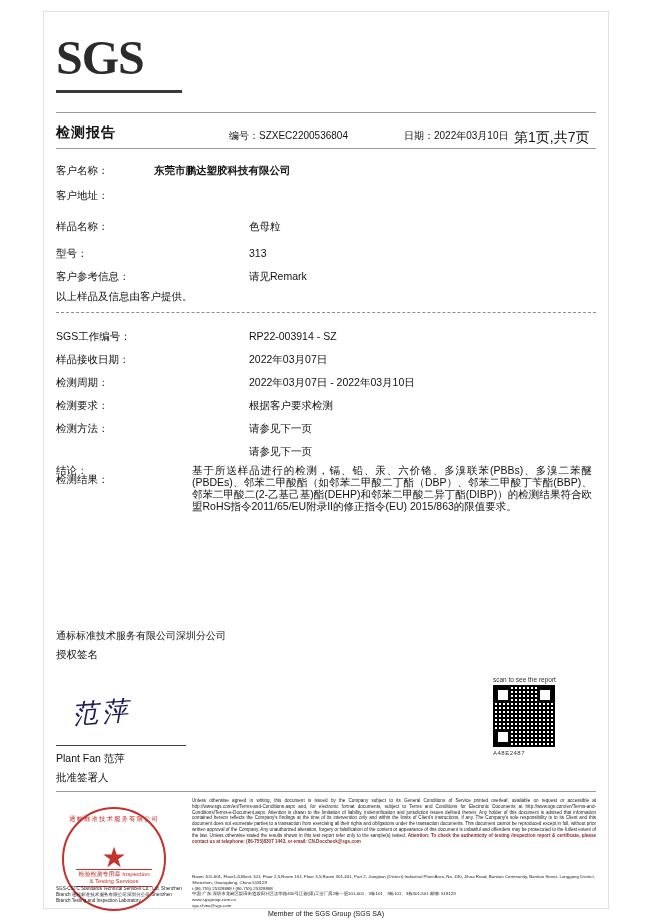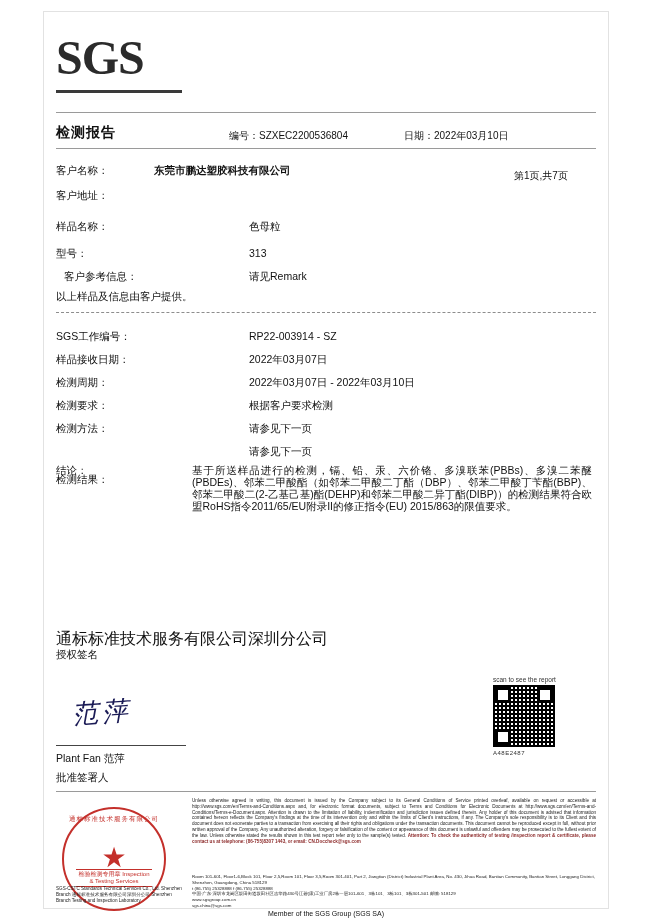--- a/index.html
+++ b/index.html
@@ -75,23 +75,22 @@
     position: absolute;
     left: 360px;
     top: 117px;
     font-size: 10px;
     color: #111;
   }
   .meta-page {
     position: absolute;
     left: 470px;
     top: 117px;
-    font-size: 10px;
-    color: #111;
-    margin-top: 40px;
+    font-size: 14px;
+    color: #111;
   }
   .hr-title {
     position: absolute;
     left: 12px;
     top: 136px;
     width: 540px;
     height: 1px;
     background: #9a9a9a;
   }
   
@@ -129,21 +128,21 @@
     font-size: 10.5px;
     line-height: 12px;
     color: #111;
     text-align: justify;
   }
   
   .sig-company {
     position: absolute;
     left: 12px;
     top: 617px;
-    font-size: 16px;
+    font-size: 10px;
     color: #111;
   }
   .sig-auth {
     position: absolute;
     left: 12px;
     top: 636px;
     font-size: 10.5px;
     color: #111;
   }
   .signature {
@@ -347,21 +346,21 @@
     <div class="field-value bold" style="left:110px; top:152px;">东莞市鹏达塑胶科技有限公司</div>
 
     <div class="field-label" style="left:12px; top:177px;">客户地址：</div>
 
     <div class="field-label" style="left:12px; top:208px;">样品名称：</div>
     <div class="field-value" style="left:205px; top:208px;text-align:right;">色母粒</div>
 
     <div class="field-label" style="left:12px; top:235px;">型号：</div>
     <div class="field-value" style="left:205px; top:235px;">313</div>
 
-    <div class="field-label" style="left:20px; top:258px;text-align:center;">客户参考信息：</div>
+    <div class="field-label" style="left:12px; top:258px;text-align:center;">客户参考信息：</div>
     <div class="field-value" style="left:205px; top:258px;">请见Remark</div>
 
     <div class="note-line" style="top:278px;">以上样品及信息由客户提供。</div>
 
     <div class="dashed" style="top:300px;"></div>
 
     <div class="field-label" style="left:12px; top:318px;">SGS工作编号：</div>
     <div class="field-value" style="left:205px; top:318px;">RP22-003914 - SZ</div>
 
     <div class="field-label" style="left:12px; top:341px;">样品接收日期：</div>

